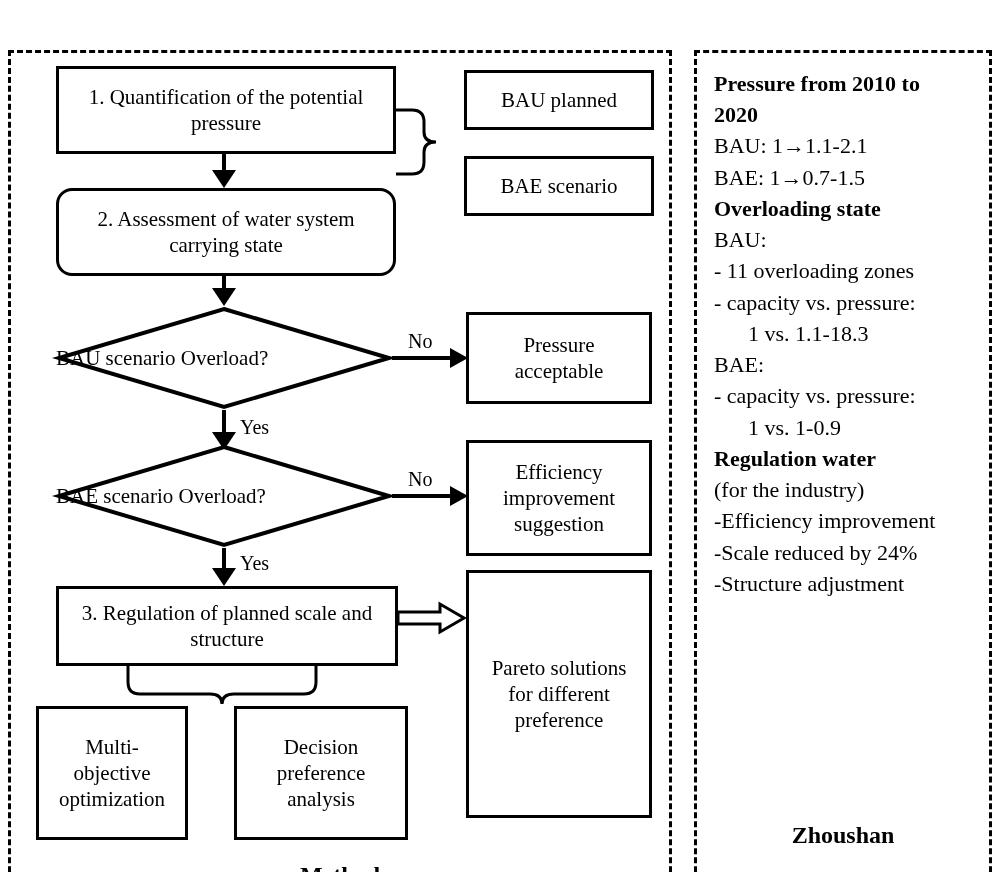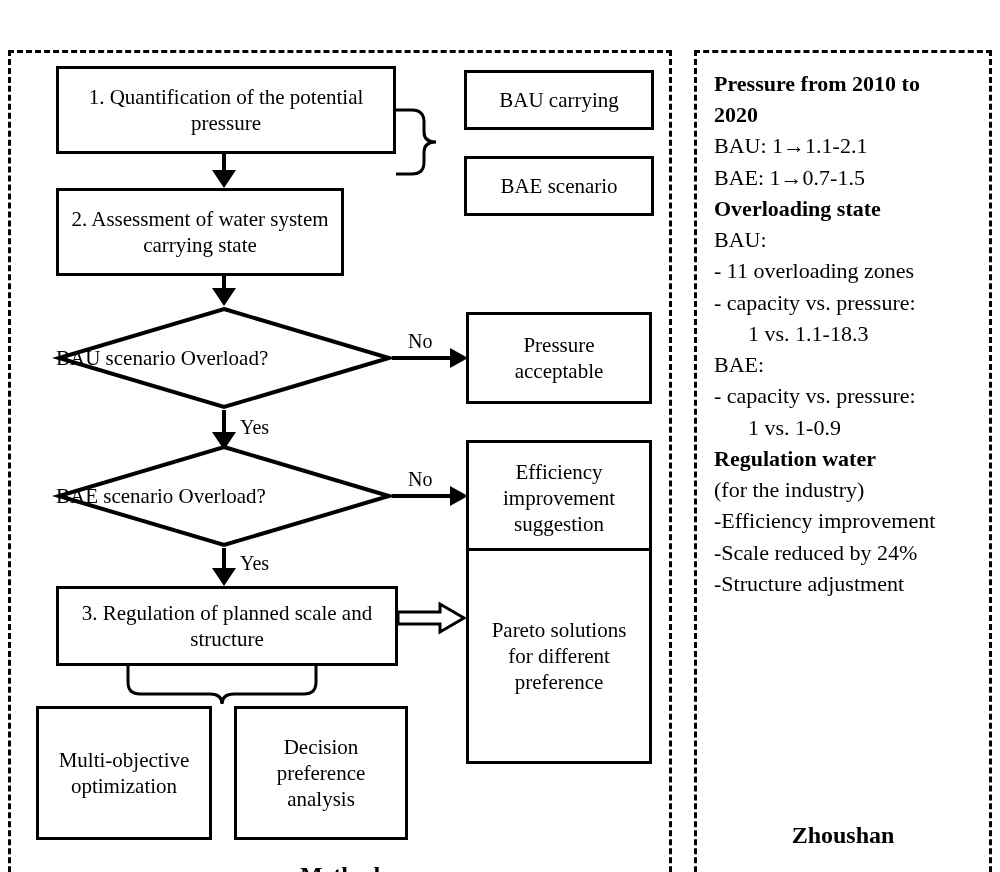--- a/index.html
+++ b/index.html
@@ -169,28 +169,28 @@
     <path d="M 398 568 L 440 568 L 440 560 L 464 574 L 440 588 L 440 580 L 398 580 Z" fill="#fff" stroke="#000" stroke-width="3"></path>
 
     <path d="M 128 622 L 128 638 Q 128 650 140 650 L 210 650 Q 222 650 222 660 Q 222 650 234 650 L 304 650 Q 316 650 316 638 L 316 622" fill="none" stroke="#000" stroke-width="3"></path>
   </svg>
 
   <div class="node" id="step1" style="left:56px; top:22px; width:340px; height:88px;">
     <span>1. Quantification of the potential pressure</span>
   </div>
 
   <div class="node" id="bau-scenario" style="left:464px; top:26px; width:190px; height:60px;">
-    <span>BAU carrying</span>
+    <span>BAU planned</span>
   </div>
 
   <div class="node" id="bae-scenario" style="left:464px; top:112px; width:190px; height:60px;">
     <span>BAE scenario</span>
   </div>
 
-  <div class="node" id="step2" style="left:56px; top:144px; width:288px; height:88px;">
+  <div class="node" id="step2" style="left:56px; top:144px; width:340px; height:88px;border-radius:16px;">
     <span>2. Assessment of water system carrying state</span>
   </div>
 
   <div class="diamond-wrap" id="decision1" style="left:56px; top:262px; width:336px; height:104px;">
     <svg width="336" height="104" viewBox="0 0 336 104">
       <polygon points="168,3 333,52 168,101 3,52" fill="#fff" stroke="#000" stroke-width="4"></polygon>
     </svg>
     <div class="diamond-label">
       <span>BAU scenario Overload?</span>
     </div>
@@ -210,25 +210,25 @@
   </div>
 
   <div class="node" id="efficiency-suggestion" style="left:466px; top:396px; width:186px; height:116px;">
     <span>Efficiency improvement suggestion</span>
   </div>
 
   <div class="node" id="step3" style="left:56px; top:542px; width:342px; height:80px;">
     <span>3. Regulation of planned scale and structure</span>
   </div>
 
-  <div class="node" id="pareto" style="left:466px; top:504px; width:186px; height:216px;">
+  <div class="node" id="pareto" style="left:466px; top:526px; width:186px; height:248px;">
     <span>Pareto solutions for different preference</span>
   </div>
 
-  <div class="node" id="multi-objective" style="left:36px; top:662px; width:176px; height:134px;">
+  <div class="node" id="multi-objective" style="left:36px; top:662px; width:152px; height:134px;">
     <span>Multi-objective optimization</span>
   </div>
 
   <div class="node" id="decision-preference" style="left:234px; top:662px; width:174px; height:134px;">
     <span>Decision preference analysis</span>
   </div>
 
   <div class="edge-label" style="left:408px; top:286px;">No</div>
   <div class="edge-label" style="left:240px; top:372px;">Yes</div>
   <div class="edge-label" style="left:408px; top:424px;">No</div>

